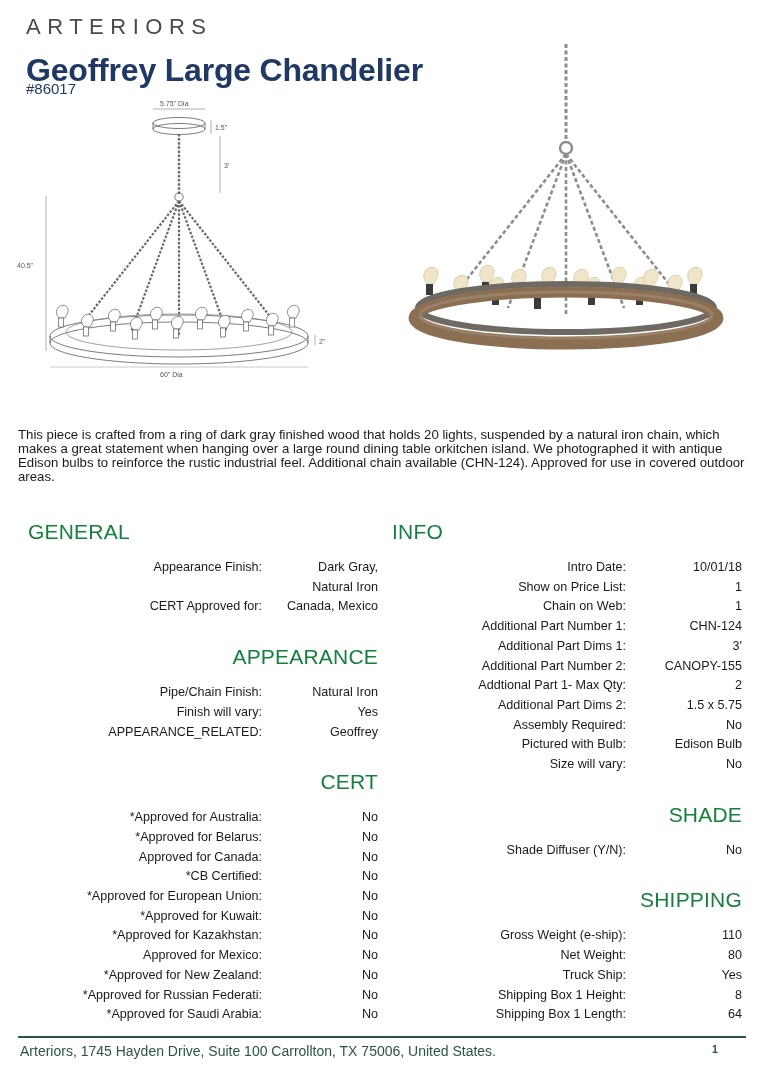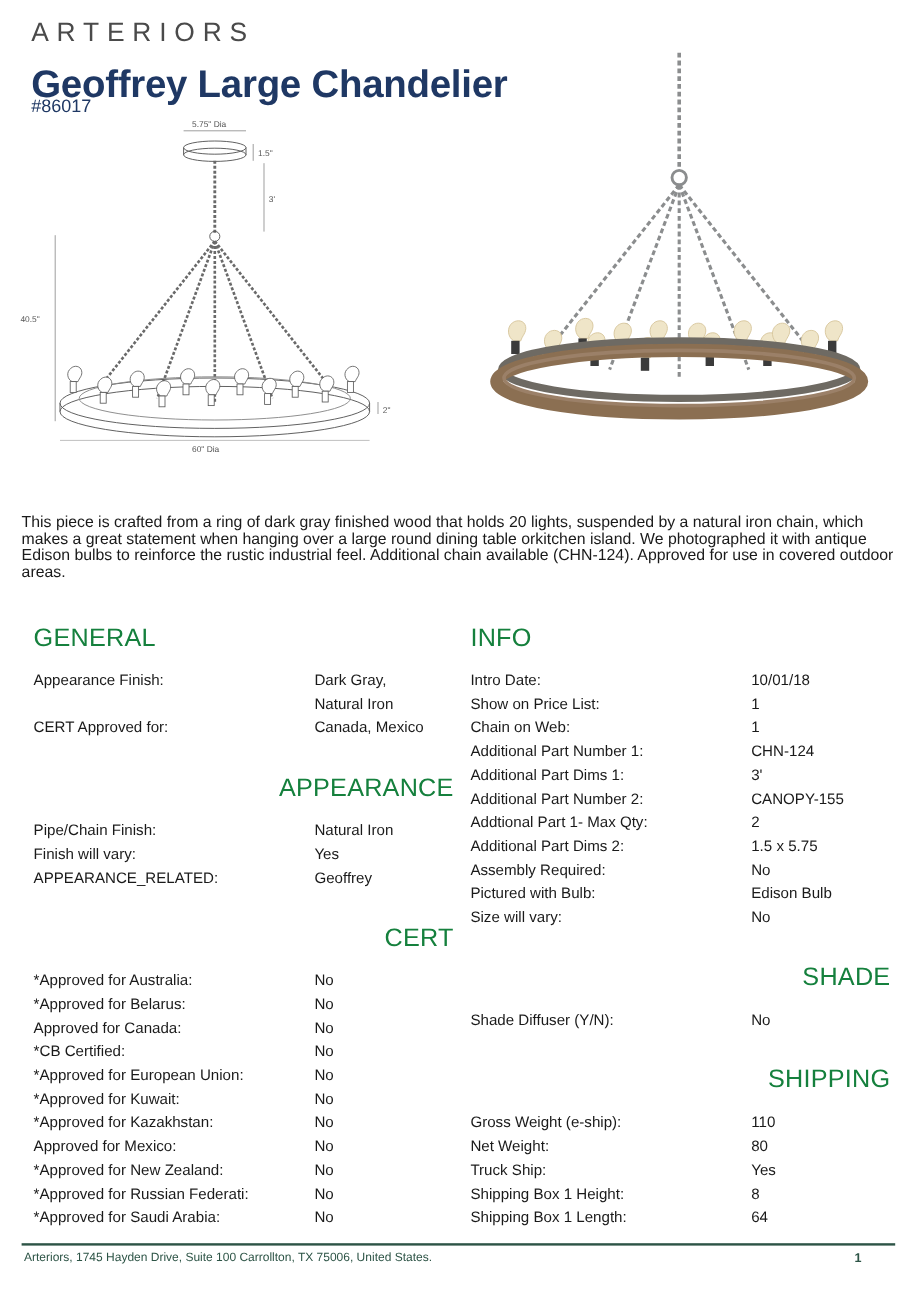--- a/index.html
+++ b/index.html
@@ -45,38 +45,38 @@
   
   .col-left  { position: absolute; left: 28px;  top: 520px; width: 350px; }
   .col-right { position: absolute; left: 392px; top: 520px; width: 350px; }
 
   .sec-head {
     font-size: 21px; font-weight: 400; color: #15803d;
     margin: 0 0 14px 0; letter-spacing: 0.2px;
   }
   .sec-head.gap { margin-top: 28px; text-align: right; }
 
-  .rows { display: block; }
+  .rows { display: block; text-align: right; }
   .row {
     display: flex; font-size: 12.6px; line-height: 19.7px; color: #1a1a1a;
   }
   .row .k { width: 234px; flex: 0 0 234px; }
   .row .v { flex: 1 1 auto; }
   .row.cont .k { visibility: hidden; }
 
   .sec-block { margin-bottom: 2px; }
 
   
   .footer-rule {
     position: absolute; left: 18px; top: 1036px; width: 728px;
     height: 2px; background: #2d5446;
   }
   .footer-text {
     position: absolute; left: 20px; top: 1043px;
-    font-size: 10px; color: #2d5446;
+    font-size: 14px; color: #2d5446;
   }
   .footer-page {
     position: absolute; left: 712px; top: 1043px;
     font-size: 10.5px; color: #2d5446; font-weight: bold;
   }
 
   .dim { font-size: 7px; fill: #555; font-family: "Liberation Sans", sans-serif; }
 </style>
 </head>
 <body>

